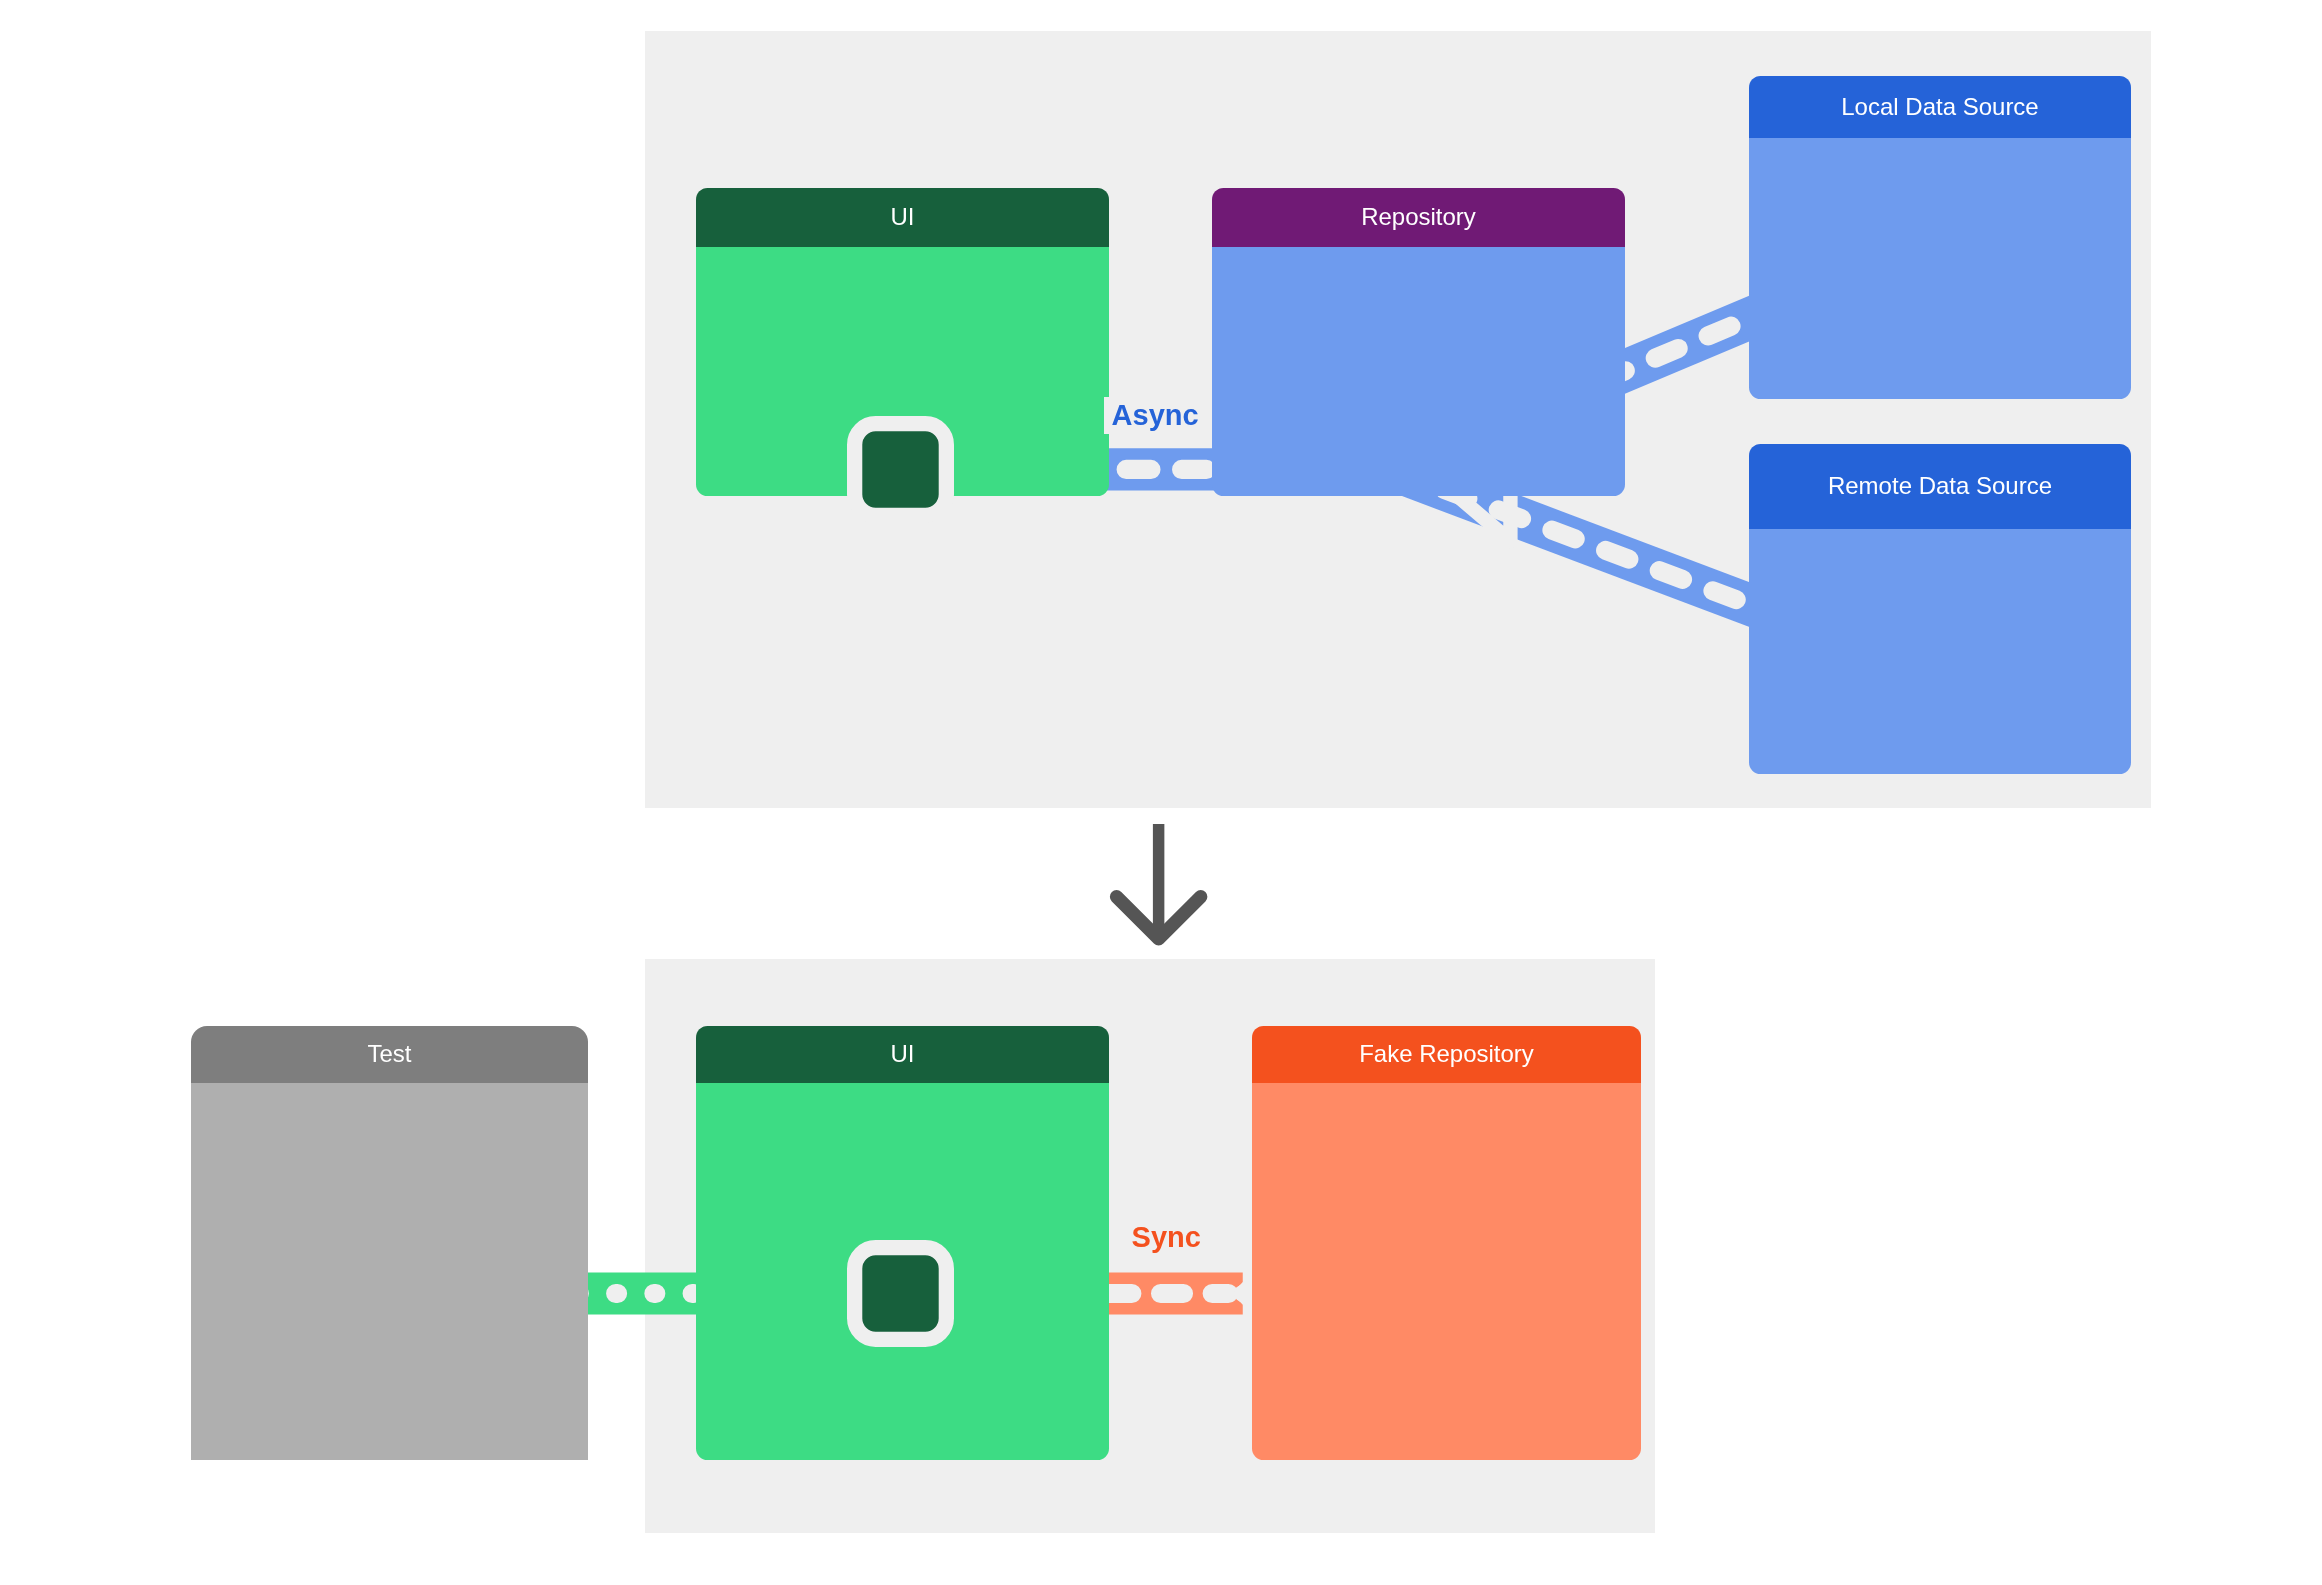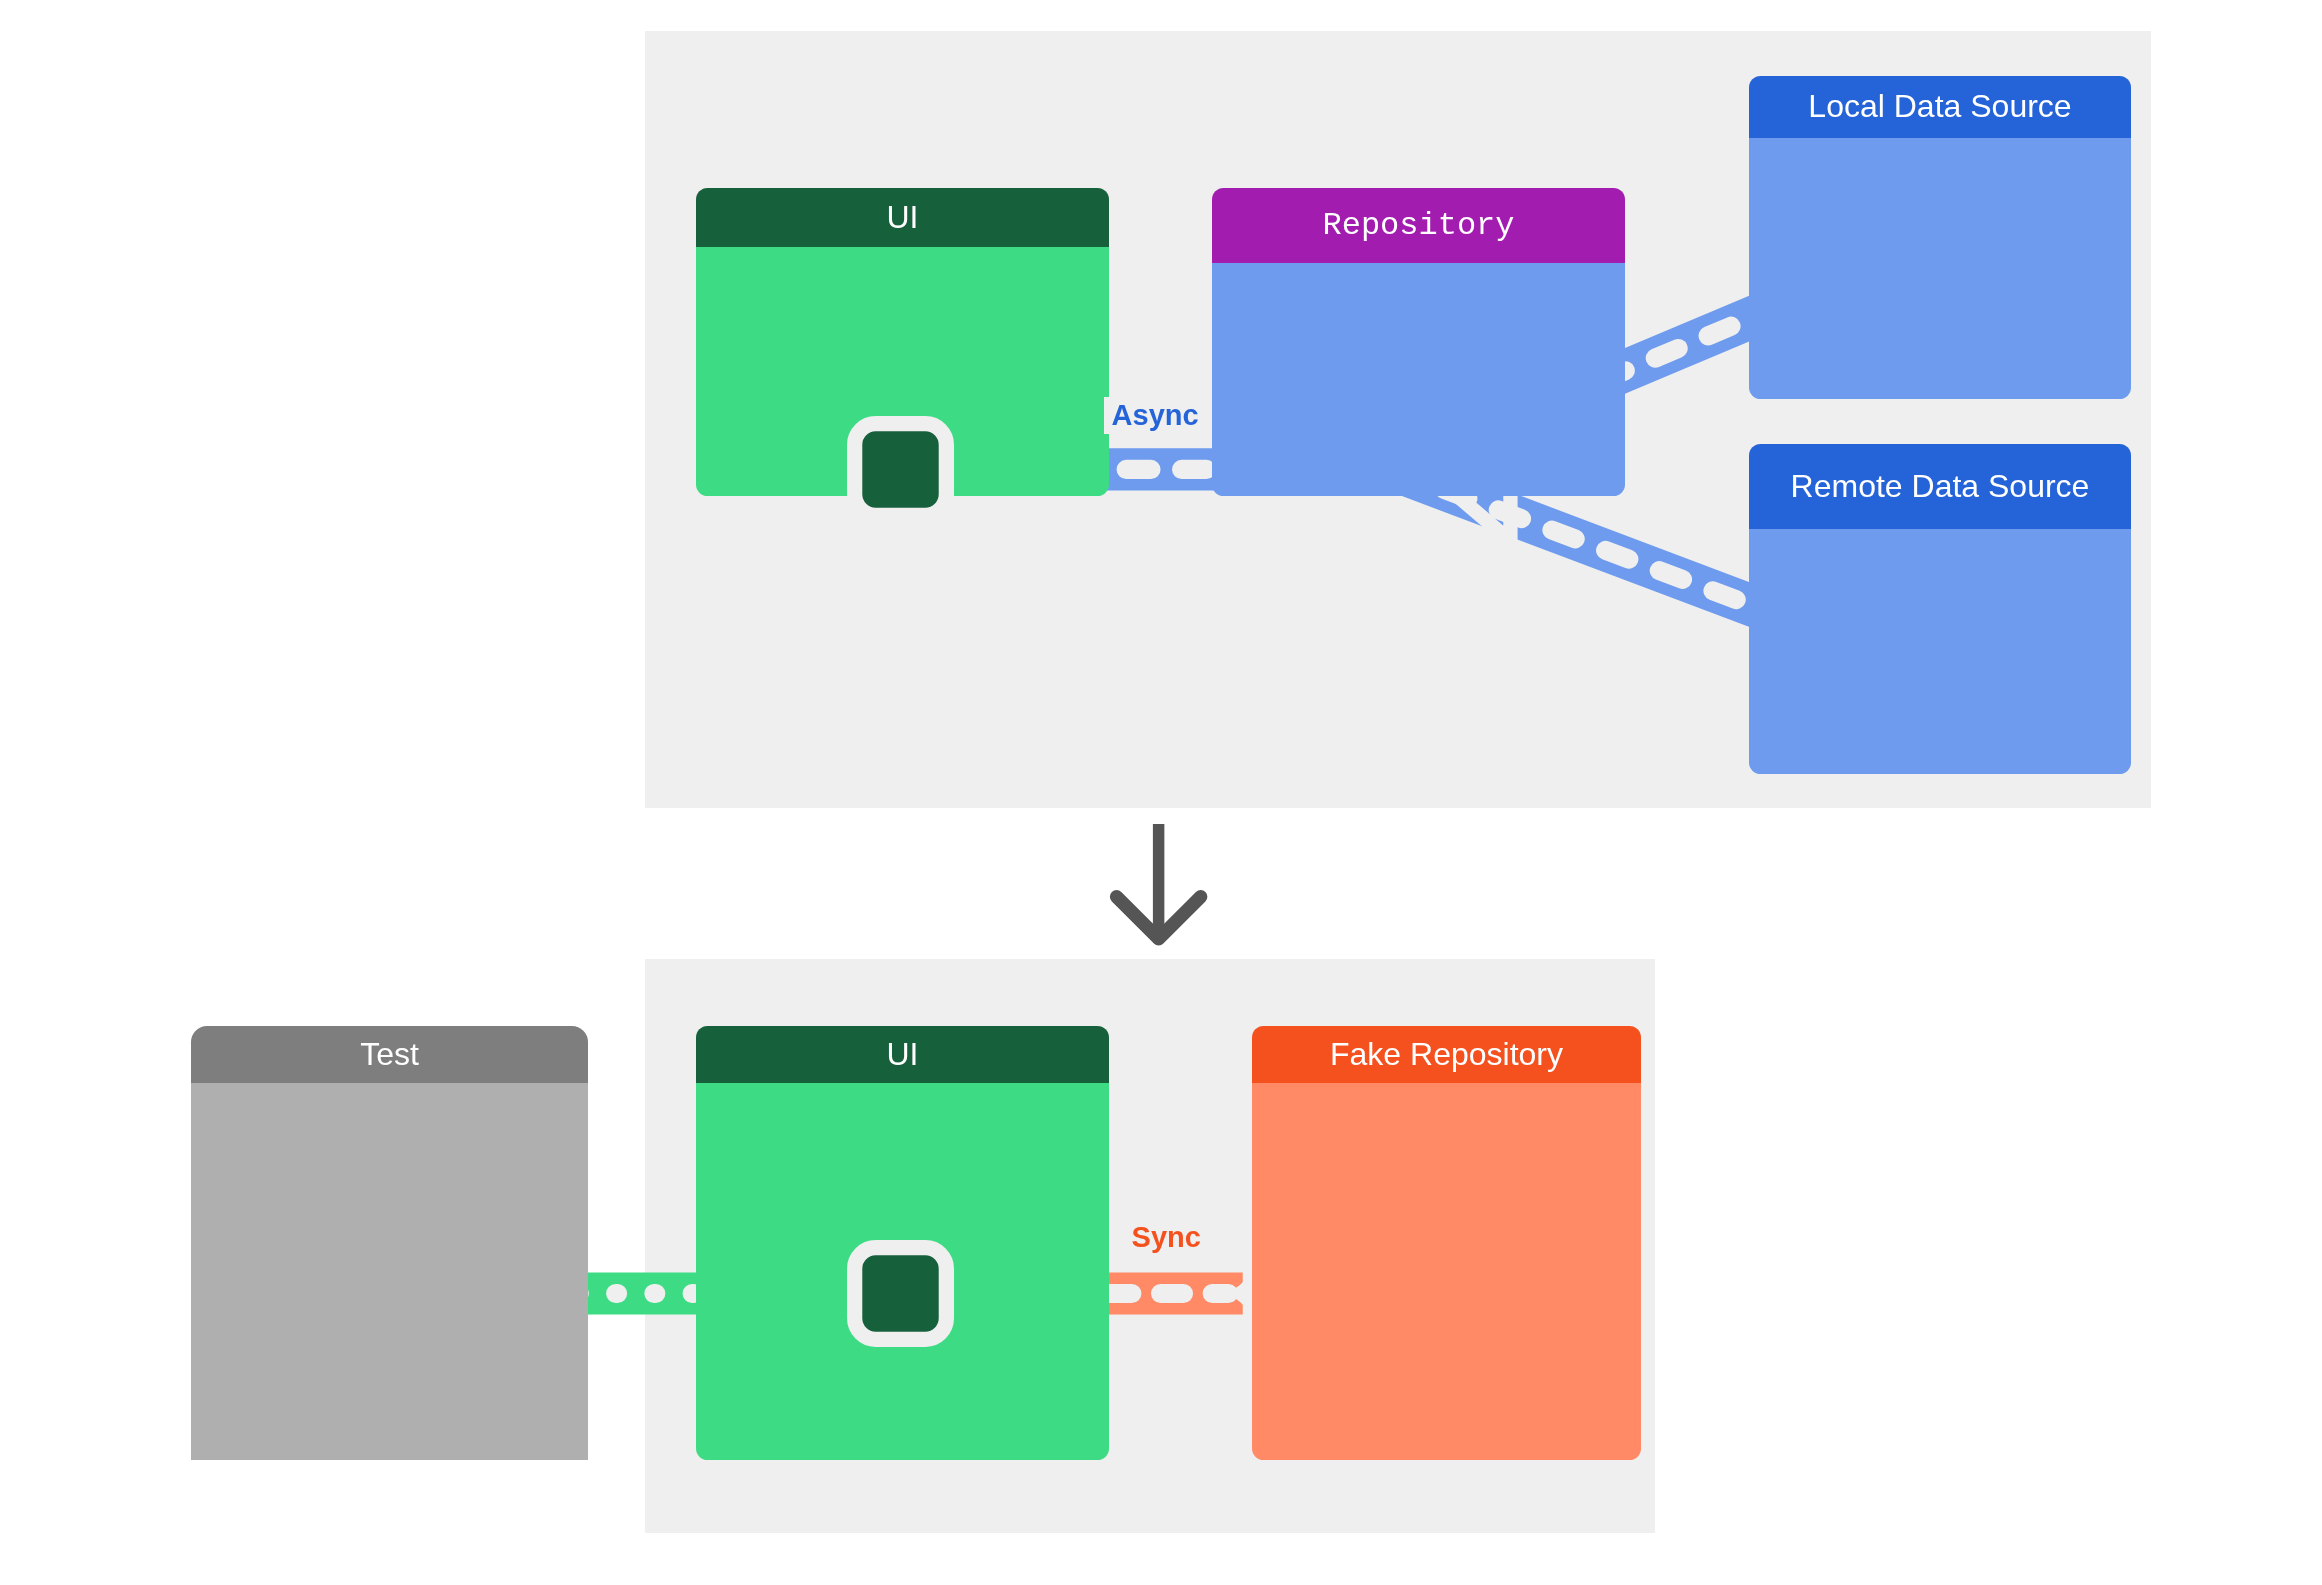--- a/index.html
+++ b/index.html
@@ -16,36 +16,36 @@
   #panel-top{left:645px;top:31px;width:1506px;height:777px;}
   #panel-bottom{left:645px;top:959px;width:1010px;height:574px;}
 
   
   .card{position:absolute;border-radius:11.5px;overflow:hidden;}
   .card-header{
     width:100%;
     display:flex;align-items:center;justify-content:center;
     text-align:center;
     color:#ffffff;
-    font-size:32px;
+    font-size:24px;
     line-height:1.18;
     font-weight:400;
     box-sizing:border-box;
     padding:0 9.6px;
   }
   .card-body{width:100%;position:relative;}
 
   
   #card-ui-top{left:696px;top:188px;width:413px;height:308px;}
   #card-ui-top .card-header{height:59px;background:#17603c;}
   #card-ui-top .card-body{height:249px;background:#3ddc84;}
 
   
   #card-repository{left:1212px;top:188px;width:413px;height:308px;}
-  #card-repository .card-header{height:75px;background:#a21caf;font-family:Liberation Mono, monospace;}
+  #card-repository .card-header{height:59px;background:#701a75;}
   #card-repository .card-body{height:249px;background:#6e9bee;}
 
   
   #card-local-ds{left:1749px;top:76px;width:382px;height:323px;}
   #card-local-ds .card-header{height:62px;background:#2563d8;}
   #card-local-ds .card-body{height:261px;background:#6e9bee;}
 
   
   #card-remote-ds{left:1749px;top:444px;width:382px;height:330px;}
   #card-remote-ds .card-header{height:85px;background:#2563d8;flex-direction:column;}

